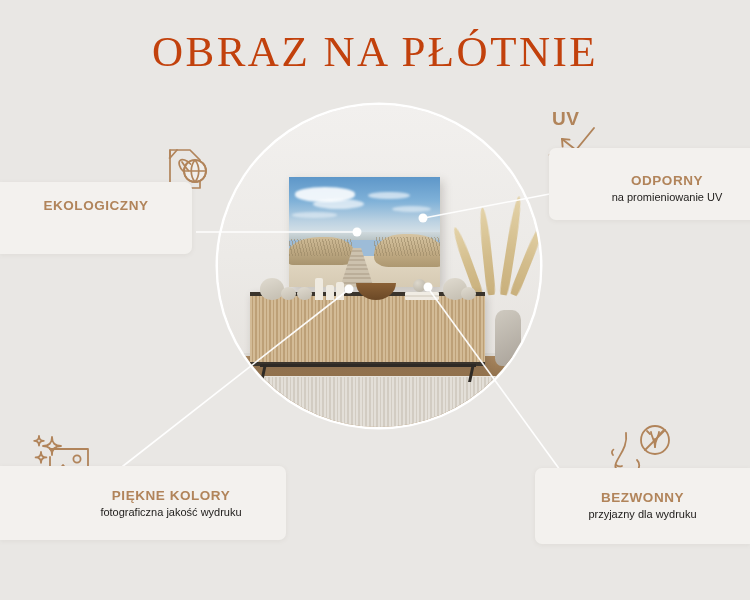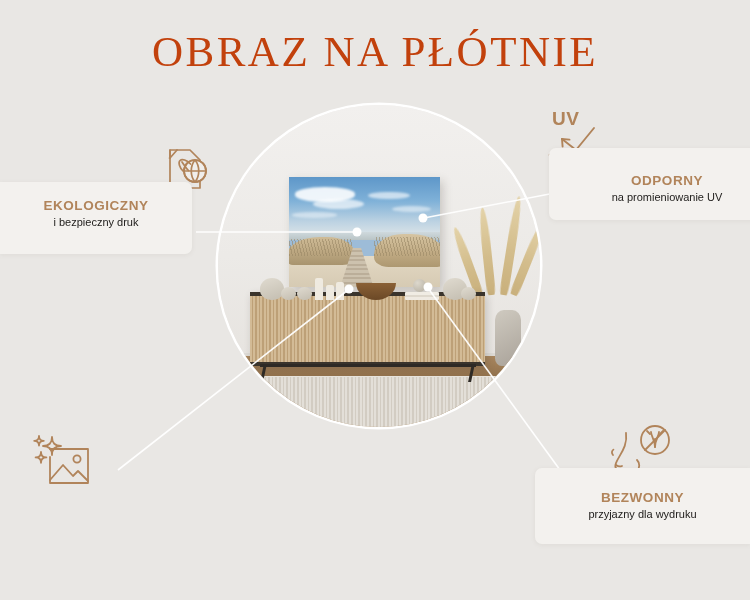--- a/index.html
+++ b/index.html
@@ -383,21 +383,20 @@
       <circle cx="37" cy="31" r="11" fill="#f0eeeb"></circle>
       <circle cx="37" cy="31" r="11"></circle>
       <path d="M26 31 h22"></path>
       <path d="M37 20 c5 6 5 16 0 22 c-5 -6 -5 -16 0 -22Z"></path>
       <path d="M32.5 24 c-3.5 -4 -8.5 -5.5 -10.5 -3.5 c-2 2 -0.5 7 3 10.5"></path>
       <path d="M24 22 c2 3 4 6 6.5 8.5"></path>
     </svg>
   </div>
   <div class="card" id="card-eko">
     <div class="heading">EKOLOGICZNY</div>
-    <div class="sub">i bezpieczny druk</div>
   </div>
 
   <div class="uv-label">UV</div>
   <div class="icon-holder" id="icon-uv">
     <svg width="70" height="60" viewBox="0 0 70 60" fill="none" stroke="#b1845a" stroke-width="1.9" stroke-linecap="round" stroke-linejoin="round">
       <path d="M46 20 L28 42 L14 31"></path>
       <path d="M14 31 l7.5 0.6"></path>
       <path d="M14 31 l0.6 7.5"></path>
       <path d="M2 47 H62" stroke-width="2.6"></path>
     </svg>
@@ -409,20 +408,24 @@
 
   <div class="icon-holder" id="icon-kolory">
     <svg width="74" height="64" viewBox="0 0 74 64" fill="none" stroke="#b1845a" stroke-width="1.8" stroke-linecap="round" stroke-linejoin="round">
       <path d="M22 18 H60 V52 H22 V26"></path>
       <circle cx="49" cy="28" r="3.6"></circle>
       <path d="M22 49 L35 34 L45 45 L50 40 L60 50"></path>
       <path d="M24 6 c0 6 -3 9 -9 9 c6 0 9 3 9 9 c0 -6 3 -9 9 -9 c-6 0 -9 -3 -9 -9Z"></path>
       <path d="M11 5 c0 3.2 -1.7 4.8 -4.8 4.8 c3.1 0 4.8 1.6 4.8 4.8 c0 -3.2 1.7 -4.8 4.8 -4.8 c-3.1 0 -4.8 -1.6 -4.8 -4.8Z"></path>
       <path d="M13 21 c0 3.6 -1.9 5.4 -5.4 5.4 c3.5 0 5.4 1.8 5.4 5.4 c0 -3.6 1.9 -5.4 5.4 -5.4 c-3.5 0 -5.4 -1.8 -5.4 -5.4Z"></path>
     </svg>
+  </div>
+  <div class="card" id="card-kolory">
+    <div class="heading">PIĘKNE KOLORY</div>
+    <div class="sub">fotograficzna jakość wydruku</div>
   </div>
 
   <div class="icon-holder" id="icon-bezwonny">
     <svg width="74" height="64" viewBox="0 0 74 64" fill="none" stroke="#b1845a" stroke-width="1.8" stroke-linecap="round" stroke-linejoin="round">
       <path d="M20 12 C22 26 13 34 10 42 c-2 5 1 8 5 7"></path>
       <path d="M15 49 c4 4 11 5 16 1 c3 -3 3 -8 0 -11"></path>
       <path d="M10 44 c2 1.5 4 1.8 6 1"></path>
       <path d="M7 34 c-1.6 -2 -1.4 -4 0.4 -5.4"></path>
       <circle cx="49" cy="19" r="14"></circle>
       <path d="M39 29 L59 9"></path>

